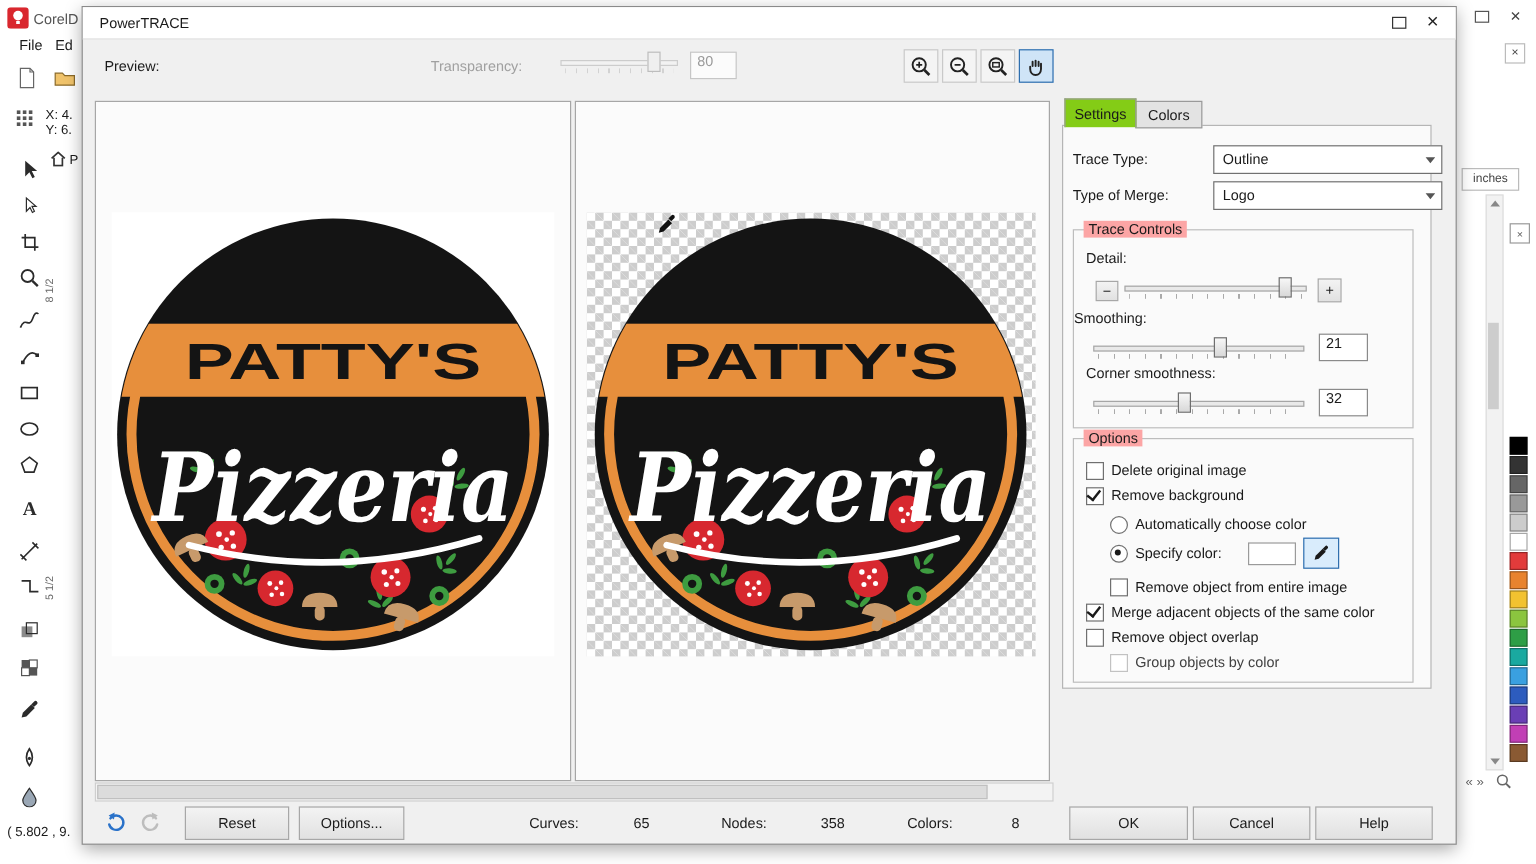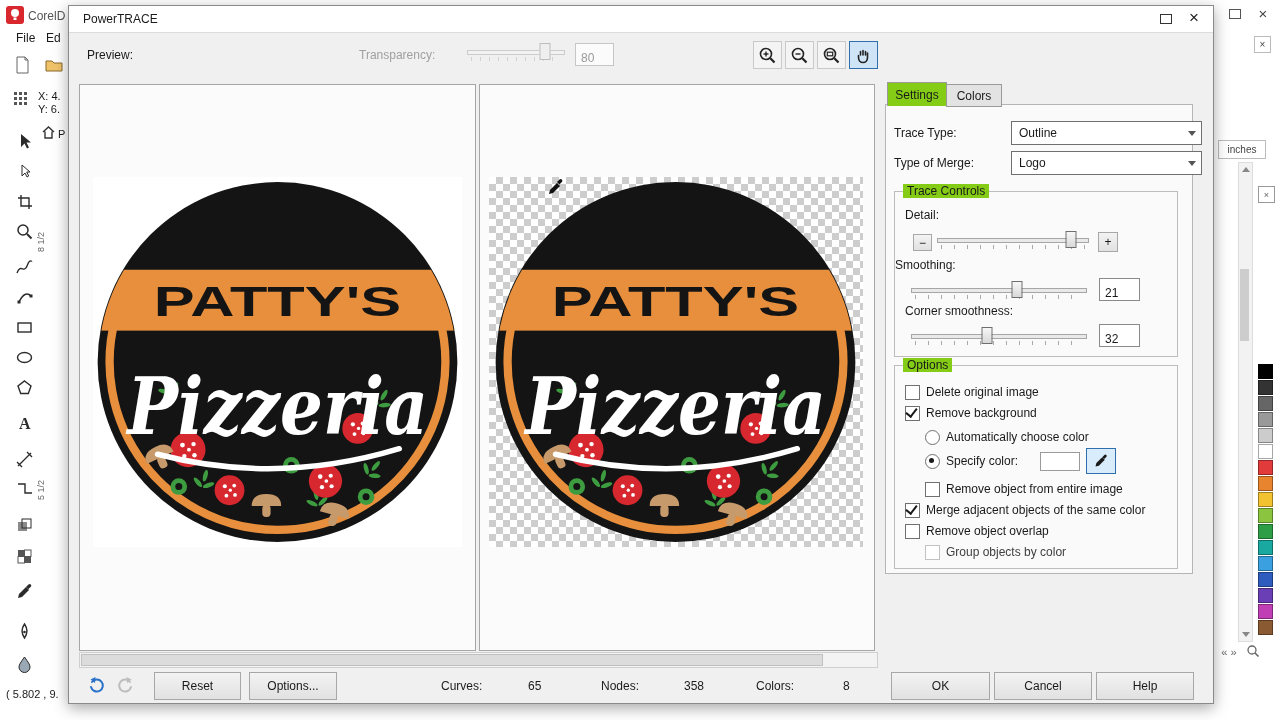--- a/index.html
+++ b/index.html
@@ -9,40 +9,40 @@
   
   .pbtn{position:absolute;display:flex;align-items:center;justify-content:center;
         background:linear-gradient(#f3f3f3,#e1e1e1);border:1px solid #a7a7a7;font-size:12px;cursor:default}
   .dd{position:absolute;background:#fff;border:1px solid #707070;display:flex;align-items:center;
       padding:0 20px 0 7px;font-size:12px;white-space:nowrap;overflow:hidden}
   .caret{position:absolute;right:5px;top:50%;margin-top:-2px;width:0;height:0;
          border-left:4px solid transparent;border-right:4px solid transparent;border-top:5px solid #555}
   .tab{position:absolute;display:flex;align-items:center;justify-content:center;
        border:1px solid #9a9a9a;font-size:12px}
   .group{position:absolute;border:1px solid #bdbdbd}
-  .legend{position:absolute;top:-8px;left:8px;background:#84cc16;padding:0 4px;font-size:12px;white-space:nowrap}
+  .legend{position:absolute;top:-8px;left:8px;background:#fca5a5;padding:0 4px;font-size:12px;white-space:nowrap}
   .cb{width:13px;height:13px;background:#fff;border:1px solid #707070;position:relative;flex:none}
   .cb.checked::after{content:"";position:absolute;left:2px;top:-1px;width:5px;height:9px;
         border:solid #1a1a1a;border-width:0 2px 2px 0;transform:rotate(38deg)}
   .cb.disabled{border-color:#c2c2c2}
   .rb{width:13px;height:13px;border-radius:50%;background:#fff;border:1px solid #707070;position:relative;flex:none}
   .rb.checked::after{content:"";position:absolute;left:3px;top:3px;width:5px;height:5px;border-radius:50%;background:#1a1a1a}
   .optrow{position:absolute;display:flex;align-items:center;gap:6px;font-size:12px;white-space:nowrap;height:16px}
   .optrow.disabled{color:#404040}
   .slider{position:absolute;height:20px}
   .sl-track{position:absolute;left:0;right:0;top:8px;height:3px;background:#e9e9e9;border:1px solid #a6a6a6}
   .sl-ticks{position:absolute;left:4px;right:4px;top:15px;height:4px;
         background-image:repeating-linear-gradient(90deg,#a9a9a9 0 1px,transparent 1px 13px)}
   .sl-thumb{position:absolute;top:1px;width:9px;height:15px;background:linear-gradient(#f7f7f7,#d8d8d8);
         border:1px solid #6e6e6e;transform:translateX(-50%)}
   .slider.disabled .sl-track{background:#f2f2f2;border-color:#cccccc}
   .slider.disabled .sl-thumb{background:#efefef;border-color:#bdbdbd}
   .slider.disabled .sl-ticks{background-image:repeating-linear-gradient(90deg,#d2d2d2 0 1px,transparent 1px 9px)}
   .vbox{position:absolute;background:#fff;border:1px solid #8a8a8a;font-size:12px;display:flex;
-        align-items:flex-end;padding-left:5px}
+        align-items:flex-start;padding-left:5px}
   .vbox.disabled{color:#9a9a9a;border-color:#c6c6c6;background:#fbfbfb}
   .pane{position:absolute;background:#fbfbfb;border:1px solid #a6a6a6}
   .checker{background-color:#fff;
      background-image:linear-gradient(45deg,#cdcdcd 25%,transparent 25%,transparent 75%,#cdcdcd 75%),
                       linear-gradient(45deg,#cdcdcd 25%,transparent 25%,transparent 75%,#cdcdcd 75%);
      background-size:14px 14px;background-position:0 0,7px 7px}
   .zbtn{position:absolute;width:27px;height:26px;display:flex;align-items:center;justify-content:center;
         background:#f4f4f4;border:1px solid #c9c9c9}
   .zbtn.active{background:#cfe4f7;border-color:#2f6fae}
   .toolicon{position:absolute;left:13px;width:22px;height:22px;display:flex;align-items:center;justify-content:center}

